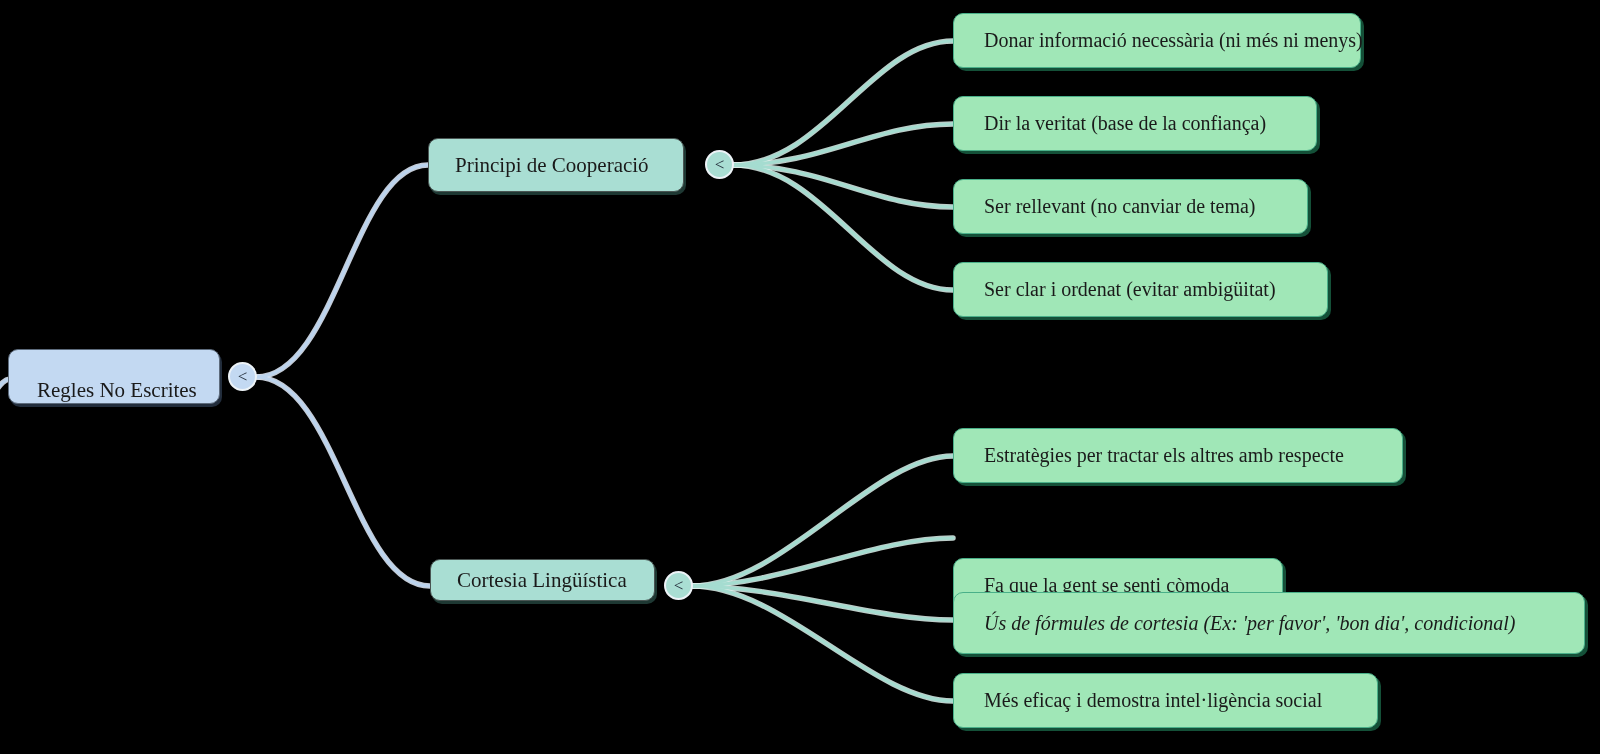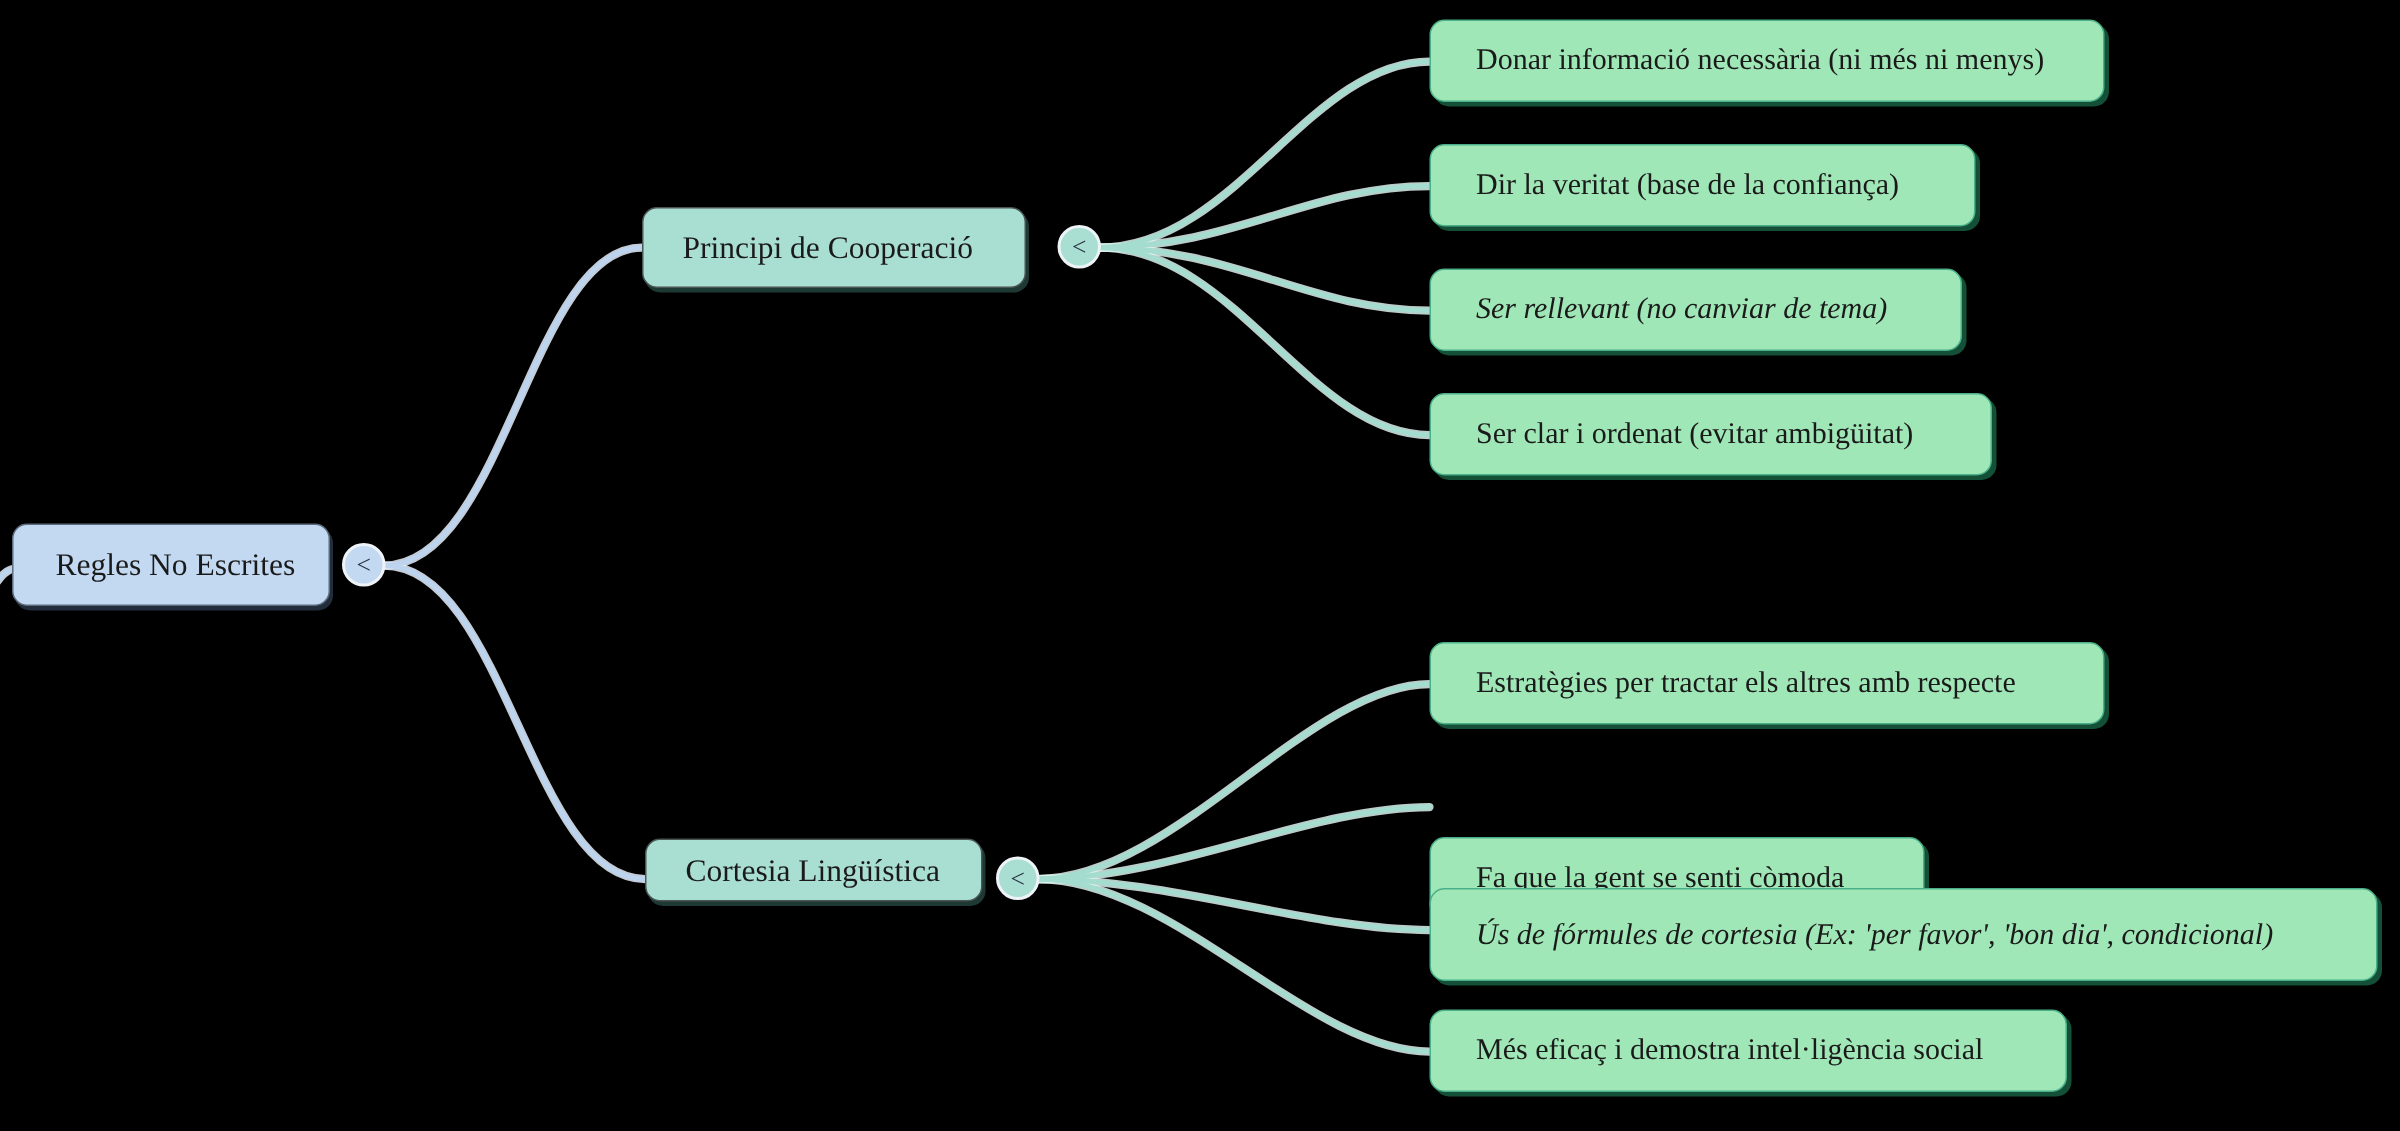--- a/index.html
+++ b/index.html
@@ -26,20 +26,21 @@
     border-radius: 10px;
     box-sizing: border-box;
     color: var(--text, #1a1a1a);
     font-size: 21px;
   }
   .root {
     background: var(--root-fill, #c3d9f2);
     border: 1px solid var(--root-border, #5d6b7c);
     box-shadow: 2px 3px 0 rgba(45,60,80,.75);
     padding-left: 28px;
+    align-items: flex-end;
   }
   .branch {
     background: var(--branch-fill, #a9ded3);
     border: 1px solid var(--branch-border, #4a5553);
     box-shadow: 2px 3px 0 rgba(40,75,68,.75);
     padding-left: 26px;
   }
   .leaf {
     background: var(--leaf-fill, #a0e7b7);
     border: 1px solid var(--leaf-border, #49b089);
@@ -111,27 +112,27 @@
     <span>&lt;</span>
   </div>
 
   <div class="node branch" style="left:430px; top:559px; width:225px; height:42px;">
     <span>Cortesia Lingüística</span>
   </div>
   <div class="toggle teal" style="left:664px; top:571px;">
     <span>&lt;</span>
   </div>
 
-  <div class="node leaf" style="left:953px; top:13px; width:450px; height:55px;">
+  <div class="node leaf" style="left:953px; top:13px; width:408px; height:55px;">
     <span>Donar informació necessària (ni més ni menys)</span>
   </div>
   <div class="node leaf" style="left:953px; top:96px; width:364px; height:55px;">
     <span>Dir la veritat (base de la confiança)</span>
   </div>
-  <div class="node leaf" style="left:953px; top:179px; width:355px; height:55px;font-style:italic;">
+  <div class="node leaf" style="left:953px; top:179px; width:355px; height:55px;">
     <span>Ser rellevant (no canviar de tema)</span>
   </div>
   <div class="node leaf" style="left:953px; top:262px; width:375px; height:55px;">
     <span>Ser clar i ordenat (evitar ambigüitat)</span>
   </div>
 
   <div class="node leaf" style="left:953px; top:428px; width:450px; height:55px;">
     <span>Estratègies per tractar els altres amb respecte</span>
   </div>
   <div class="node leaf" style="left:953px; top:510px; width:330px; height:55px;margin-top:48px;">

